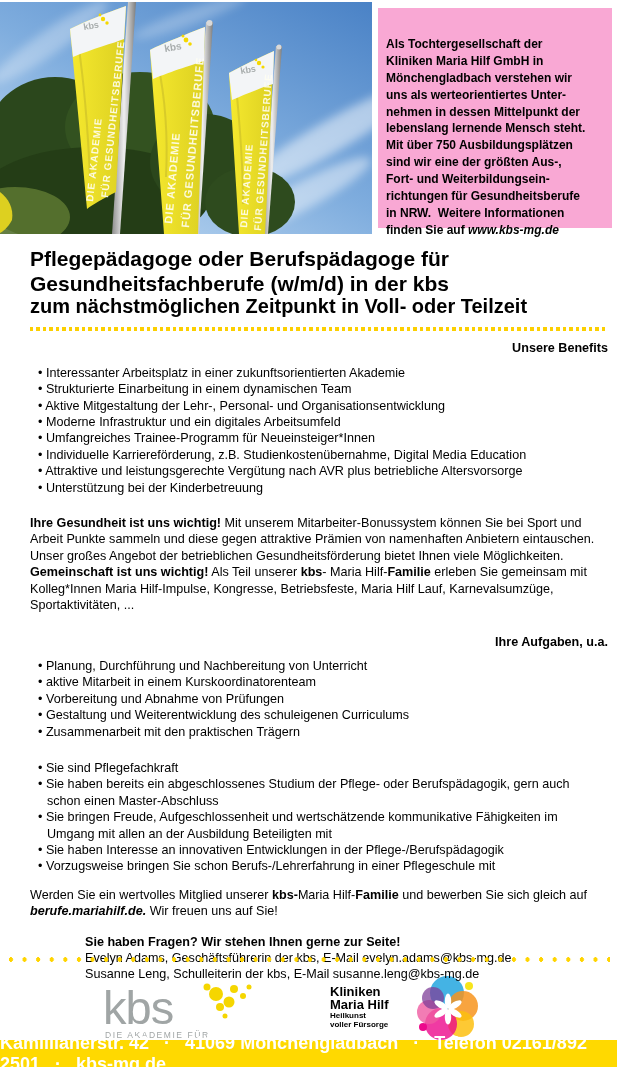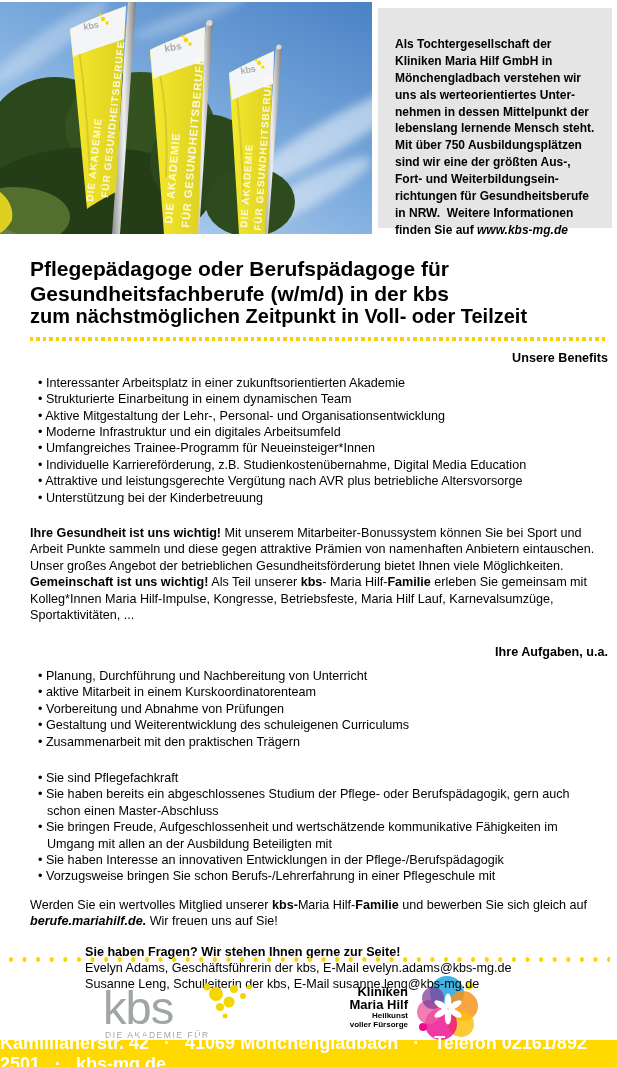--- a/index.html
+++ b/index.html
@@ -1,27 +1,27 @@
 <!DOCTYPE html>
 <html><head>
 <meta charset="utf-8">
 <style>
   html,body{margin:0;padding:0;background:#fff;}
   .page{position:relative;width:617px;height:1067px;background:#fff;overflow:hidden;
         font-family:"Liberation Sans",sans-serif;color:#000;}
 
   
   .photo{position:absolute;top:2px;left:0;width:372px;height:232px;}
-  .infobox{position:absolute;top:8px;left:378px;width:234px;height:220px;background:#e5e5e5;
-           box-sizing:border-box;padding:11px 8px 6px 17px;font-weight:bold;
+  .infobox{position:absolute;top:8px;left:378px;width:234px;height:220px;background:#f9a8d4;
+           box-sizing:border-box;padding:11px 8px 6px 8px;font-weight:bold;
            font-size:12px;line-height:16.9px;white-space:pre-line;}
   .infobox .bi{font-style:italic;font-weight:bold;}
 
   
-  .main{position:absolute;top:256px;left:30px;width:578px;font-size:12.6px;line-height:16.4px;}
+  .main{position:absolute;top:246px;left:30px;width:578px;font-size:12.6px;line-height:16.4px;}
   h1{font-size:21px;line-height:25px;margin:0;white-space:pre-line;}
   .subtitle{font-size:20px;font-weight:bold;margin-top:2px;}
   .dots-fine{height:4px;width:578px;margin:13px 0 9px 0;
              background:repeating-linear-gradient(90deg,#fccf00 0 3.4px,transparent 3.4px 6.5px);}
   .sec-h{font-weight:bold;margin:0;text-align:right;}
   ul{list-style:none;margin:8px;padding:0;}
   li{padding-left:9px;text-indent:-9px;}
   li::before{content:"• ";}
   p{margin:0;}
   .b{font-weight:bold;}
@@ -31,21 +31,21 @@
   .gap-l{height:20px;}
   .gap-x{height:14px;}
   .contact{margin-left:55px;}
 
   
   .dots-round{position:absolute;top:956px;left:8px;width:602px;height:7px;
               background-image:radial-gradient(circle at 3px 3.5px,#ffd400 0 2.1px,transparent 2.4px);
               background-size:13.6px 7px;background-repeat:repeat-x;}
   .kbs-logo{position:absolute;top:980px;left:103px;width:230px;}
   .kbs-tagline{font-size:8.5px;letter-spacing:1.55px;color:#a0a5a5;margin:-4px 0 0 2px;}
-  .kmh{position:absolute;top:985px;left:330px;width:78px;text-align:right;line-height:13px;}
+  .kmh{position:absolute;top:985px;left:330px;width:78px;line-height:13px;}
   .kmh .big{font-weight:bold;font-size:13px;}
   .kmh .small{font-size:8px;line-height:9px;font-weight:bold;}
   .flower{position:absolute;top:973px;left:410px;}
   .footer{position:absolute;top:1040px;left:0;width:617px;height:27px;background:#ffd900;
           display:flex;align-items:center;justify-content:center;color:#fff;
           font-weight:bold;font-size:18px;}
 </style>
 </head>
 <body>
 

